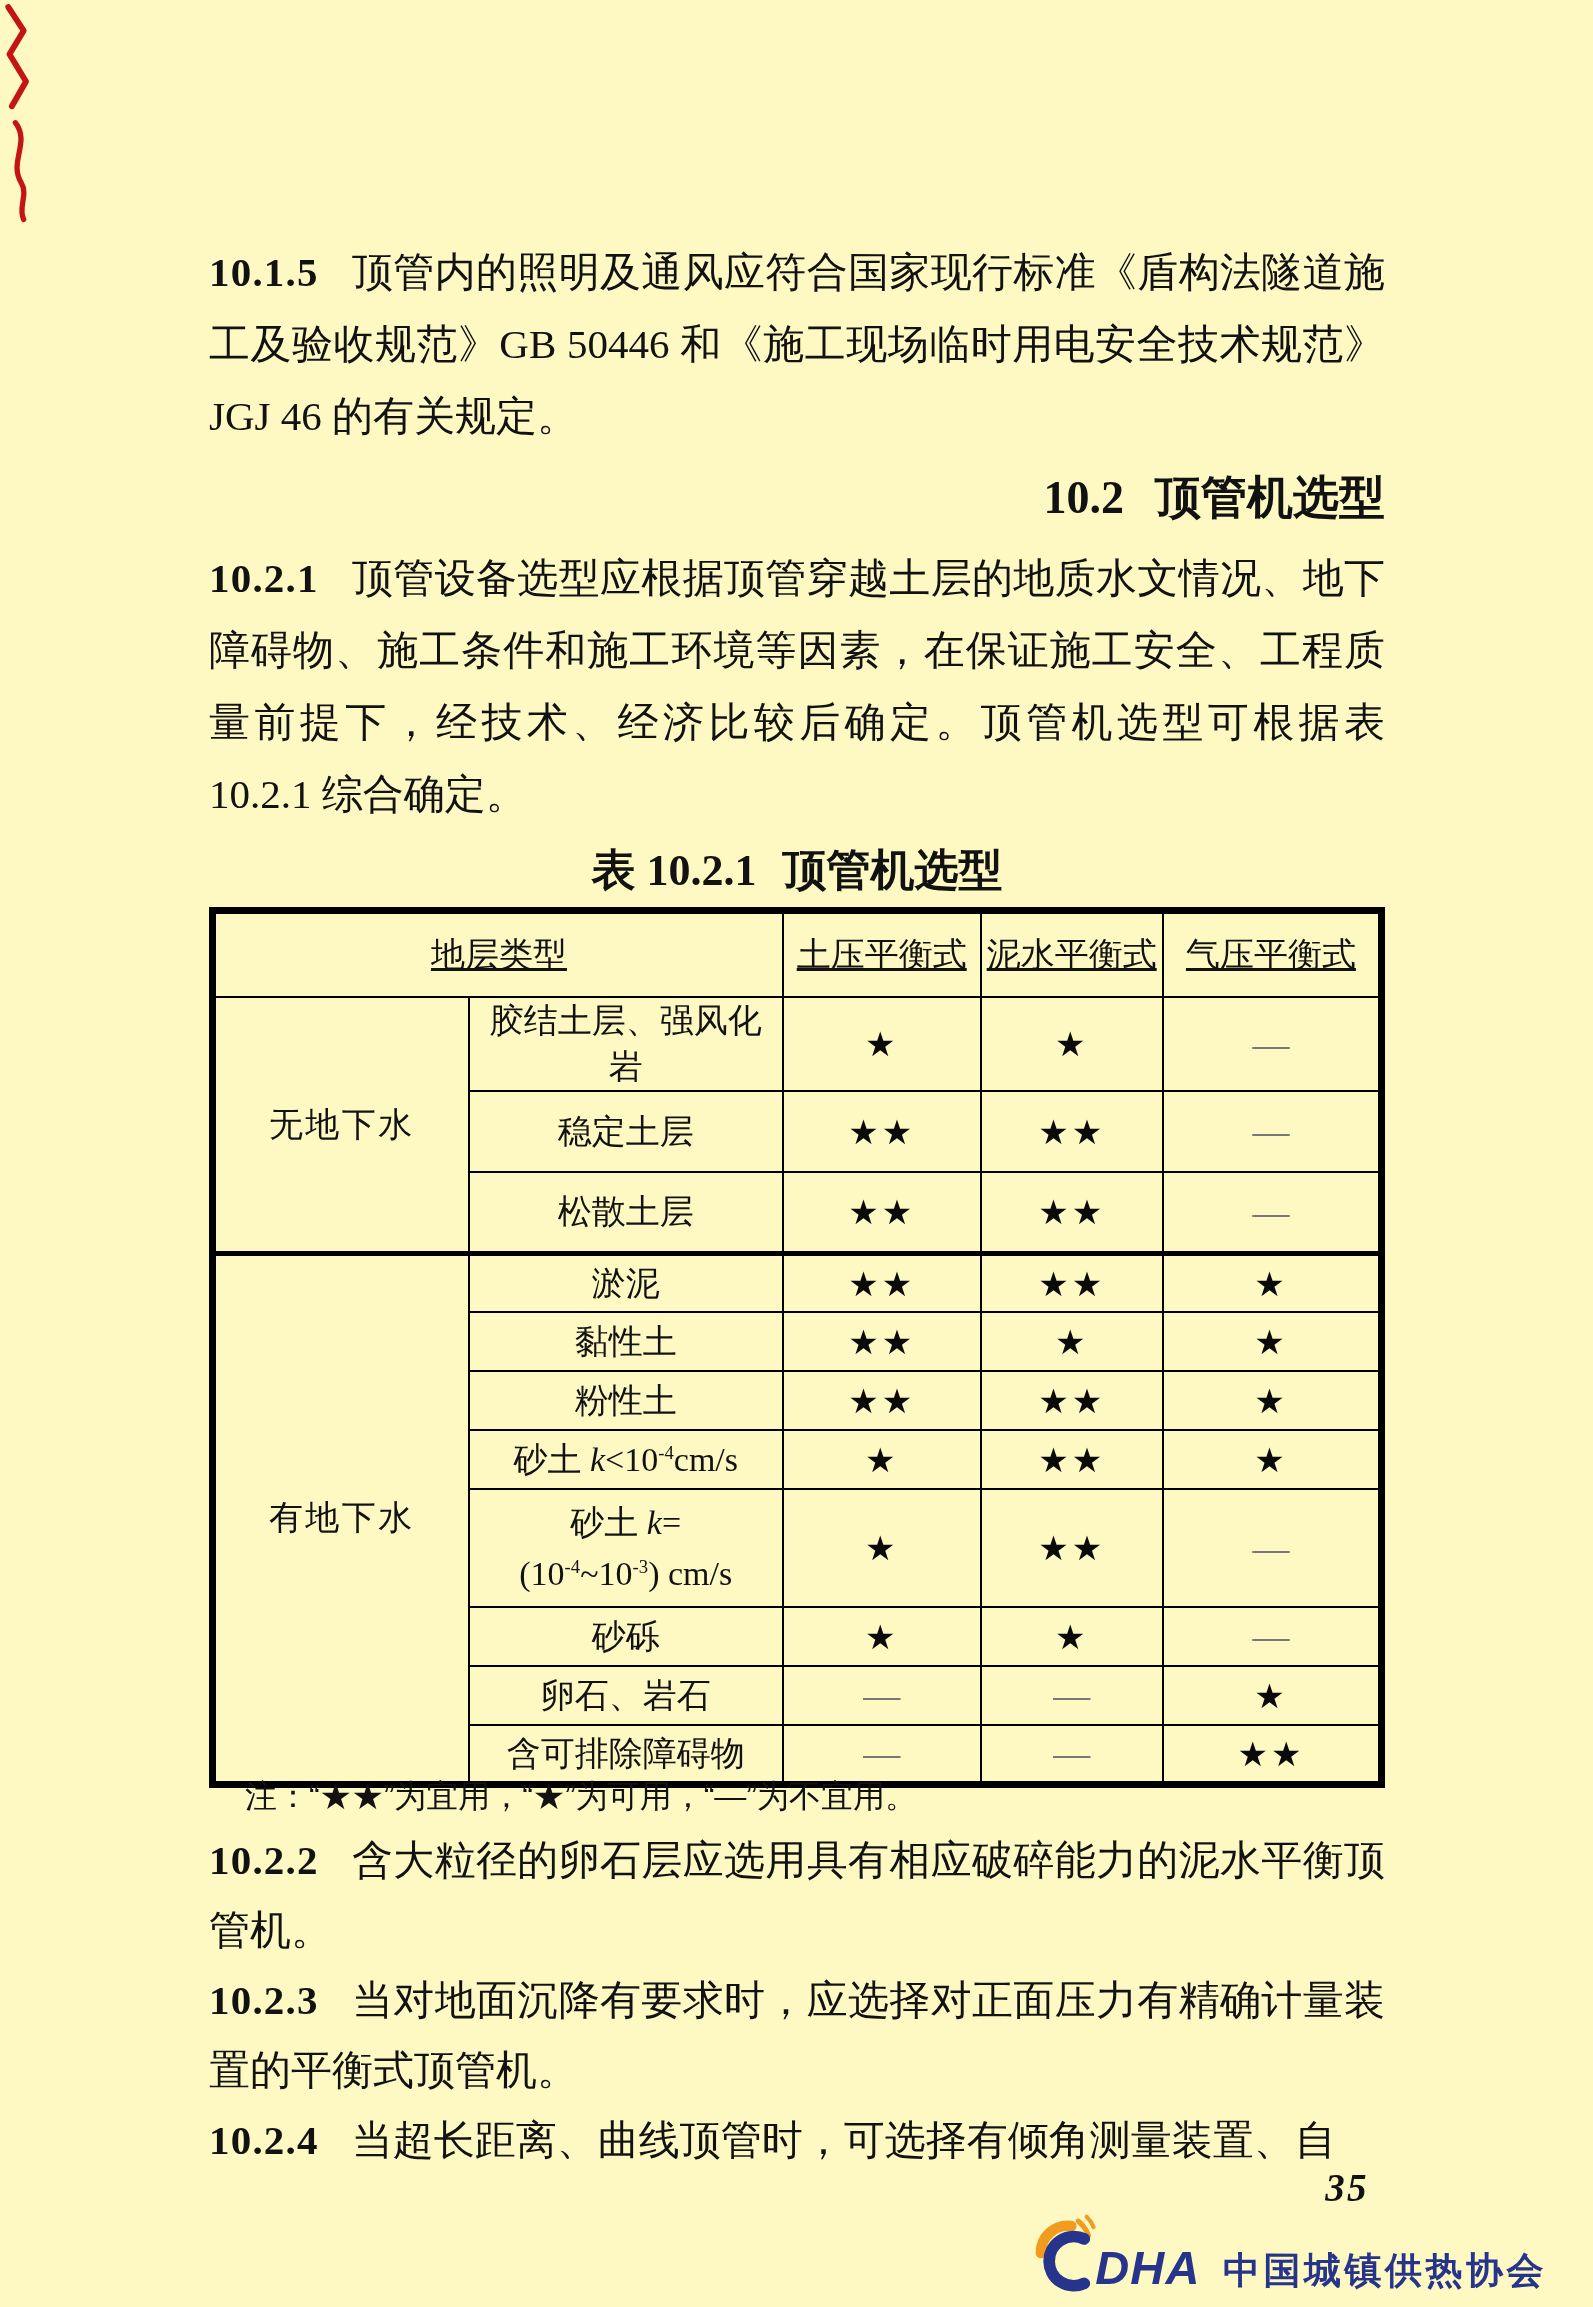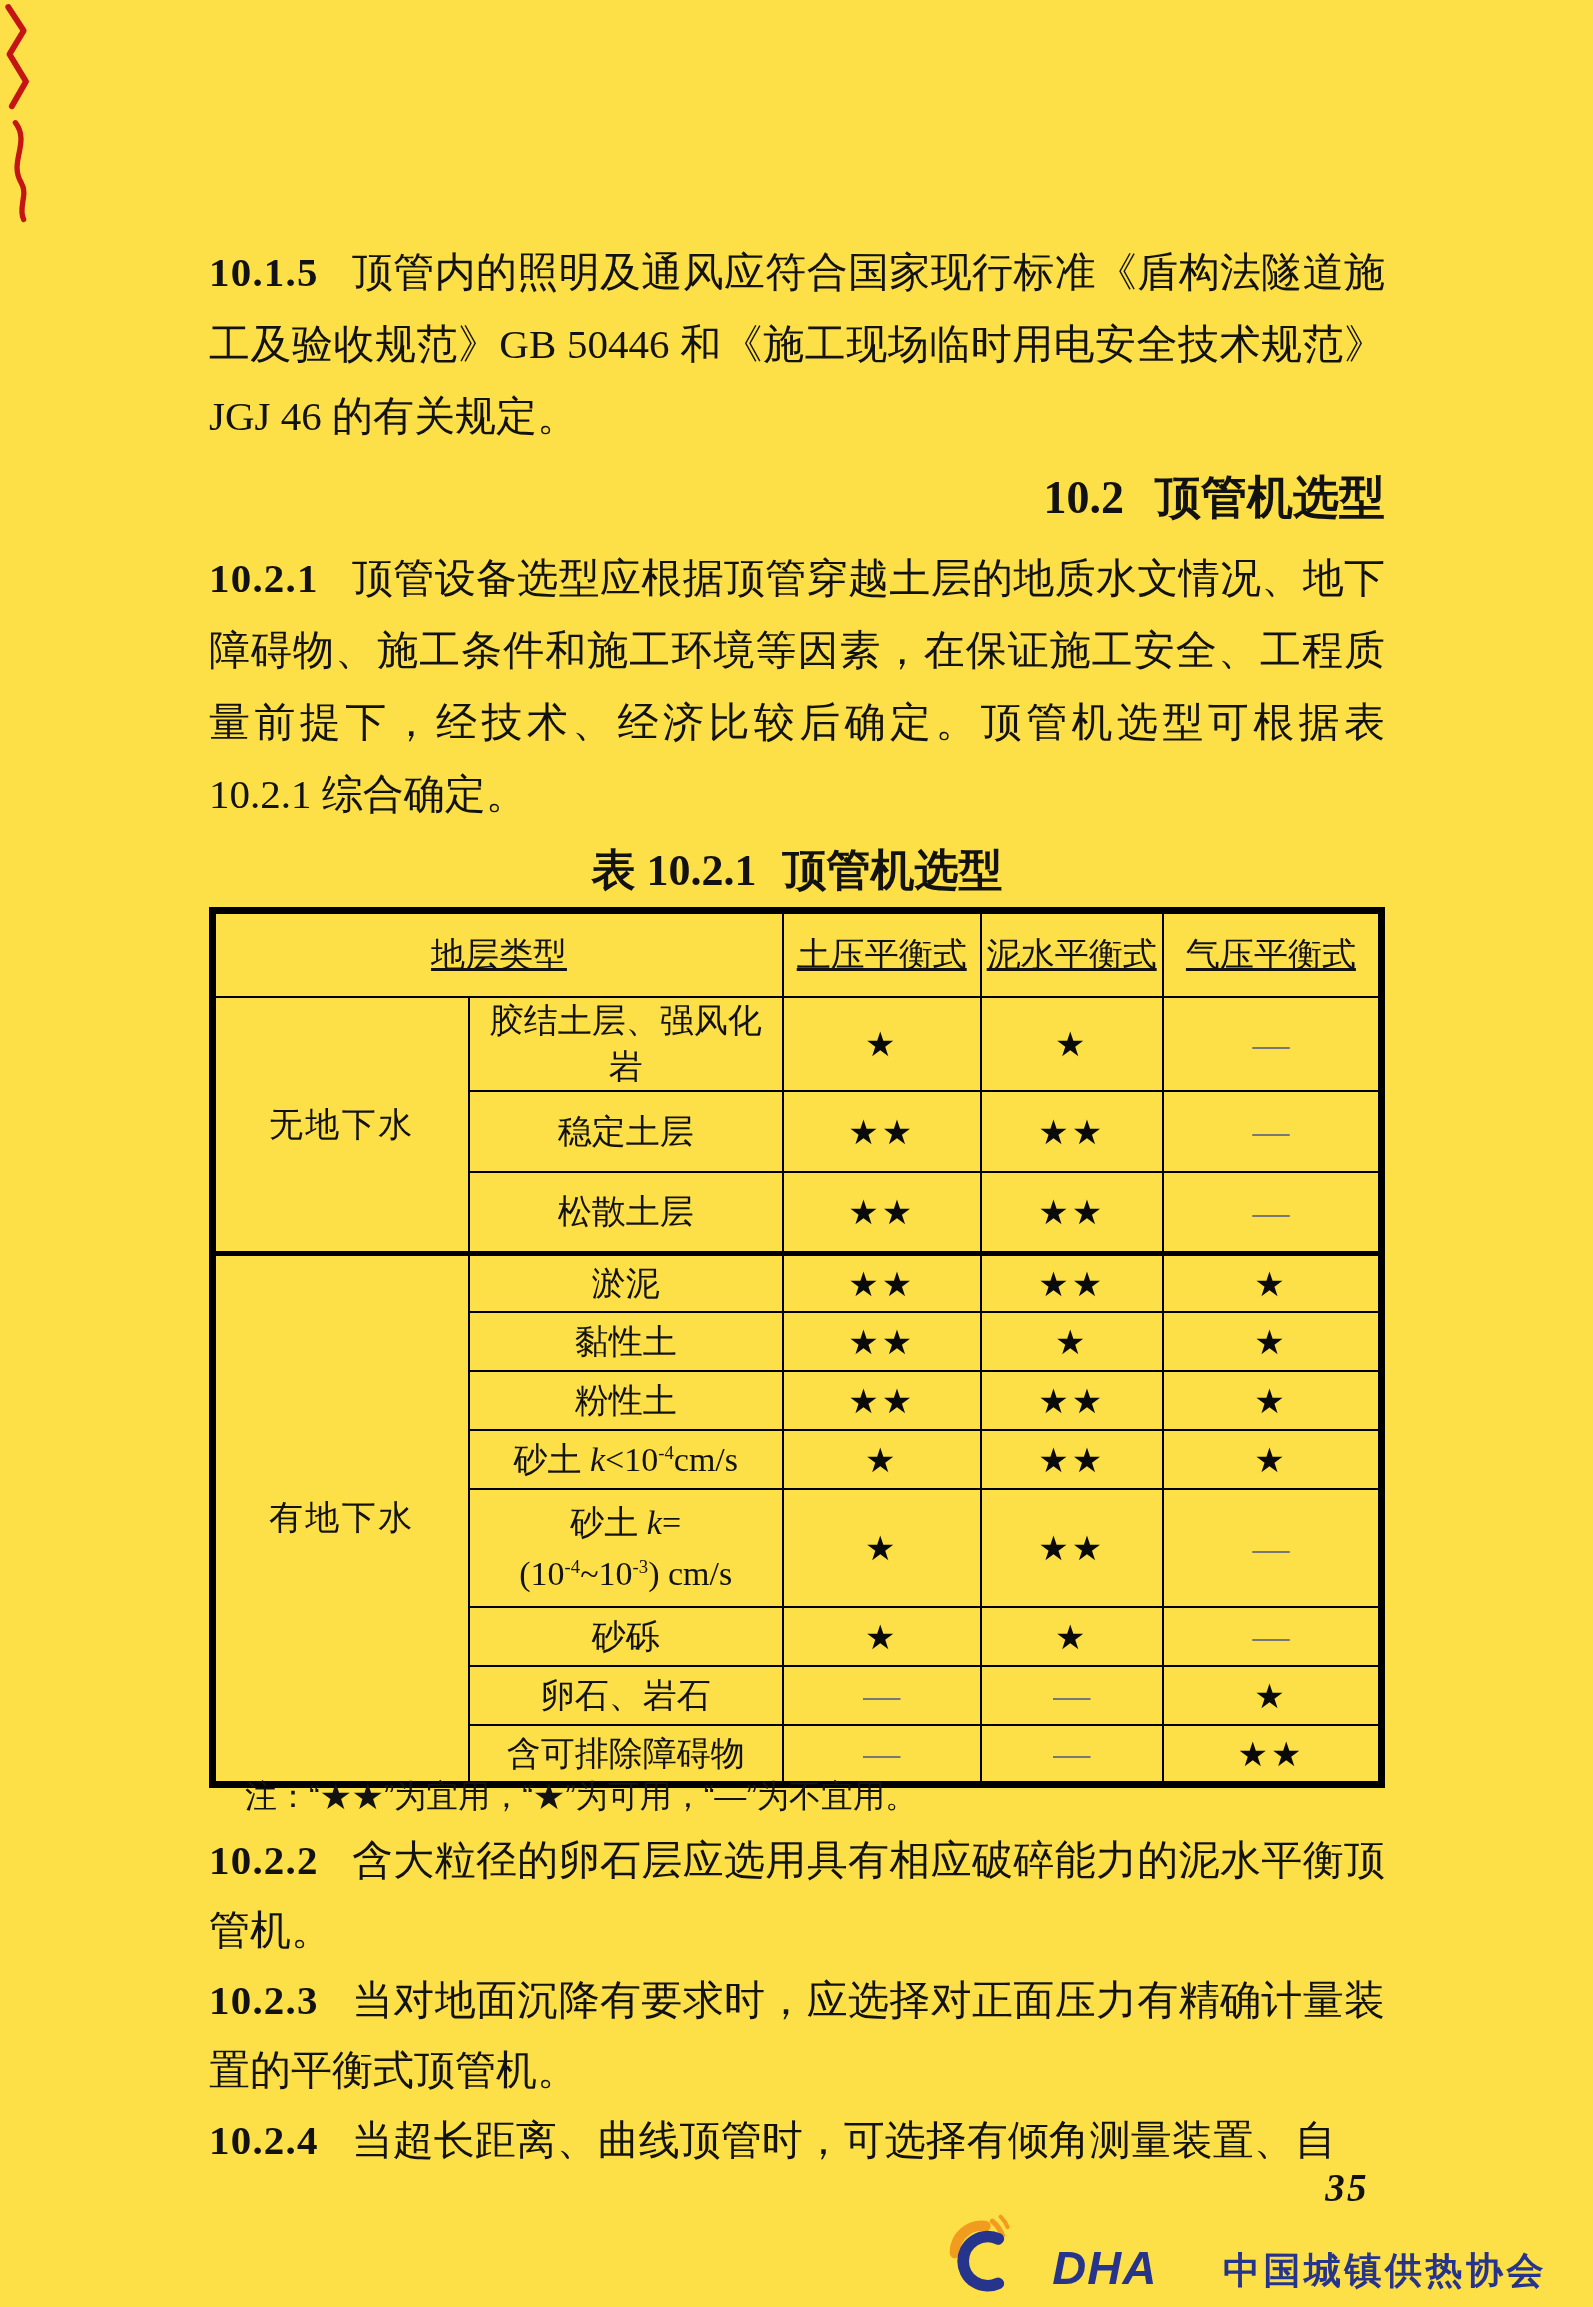--- a/index.html
+++ b/index.html
@@ -1,19 +1,19 @@
 <!DOCTYPE html>
 <html style="font-size:9.4px"><head>
 <meta charset="utf-8">
 <style>
   html,body{margin:0;padding:0;background:#e8e8e8;}
   .page{
     position:relative;
     width:1593px;height:2307px;
-    background:#fde047;
+    background:#fef9c3;
     font-family:"Liberation Serif","DejaVu Serif","DejaVu Sans",serif;
     color:#121212;
     overflow:hidden;
   }
   .upper{
     position:absolute;left:209px;top:236px;width:1176px;
   }
   .clause{
     margin:0;
     font-size:41px;line-height:72px;
@@ -71,21 +71,21 @@
   .bottom-paras{
     position:absolute;left:209px;top:1825px;width:1176px;
   }
   .bottom-paras .clause{line-height:70px;}
   .page-number{
     position:absolute;top:2165px;right:224px;
     font-size:39px;font-style:italic;letter-spacing:2.4px;font-weight:bold;
   }
   .logo{
     position:absolute;top:2206px;right:46px;
-    display:flex;align-items:flex-end;gap:43px;
+    display:flex;align-items:flex-end;
   }
   .logo-mark{display:block;margin-right:-8.3px;}
   .logo-dha{
     font-family:"Liberation Sans","DejaVu Sans",sans-serif;
     font-weight:700;font-style:italic;
     font-size:47px;color:#27348b;letter-spacing:1.2px;
     line-height:1;padding-bottom:3.5px;
   }
   .logo-cn{
     font-family:"Liberation Sans","DejaVu Sans",sans-serif;

